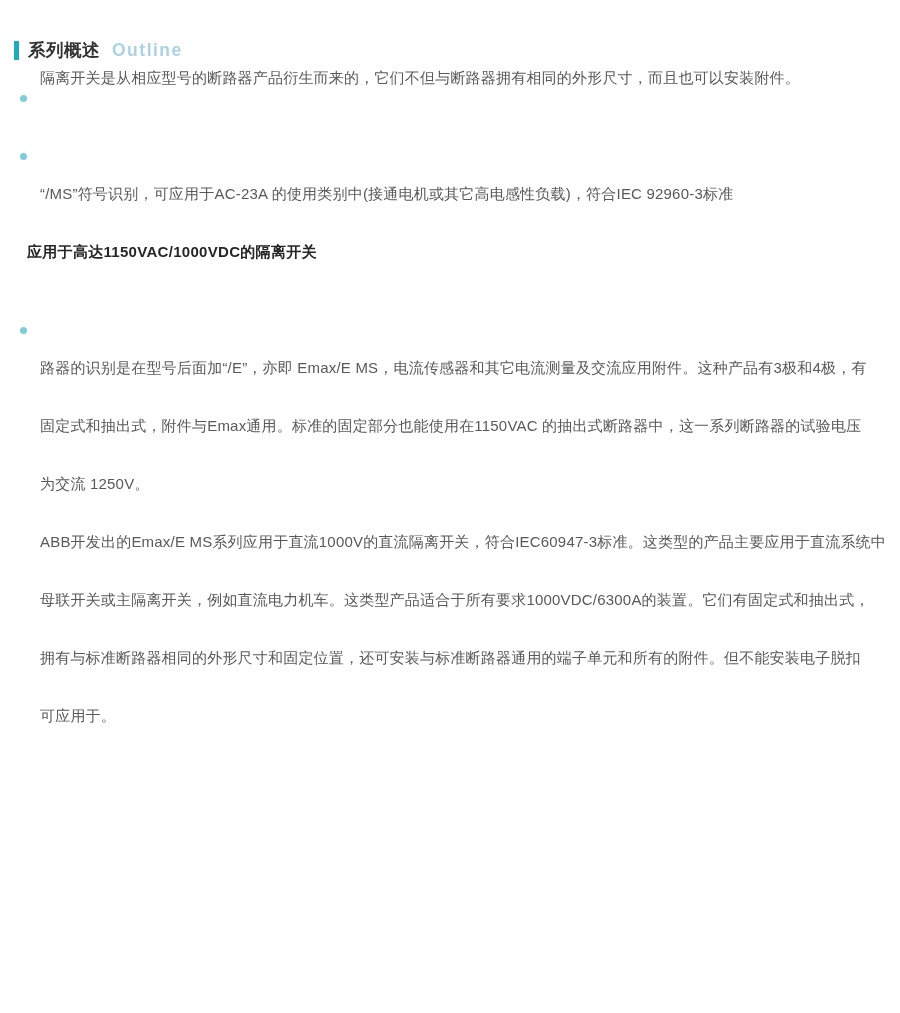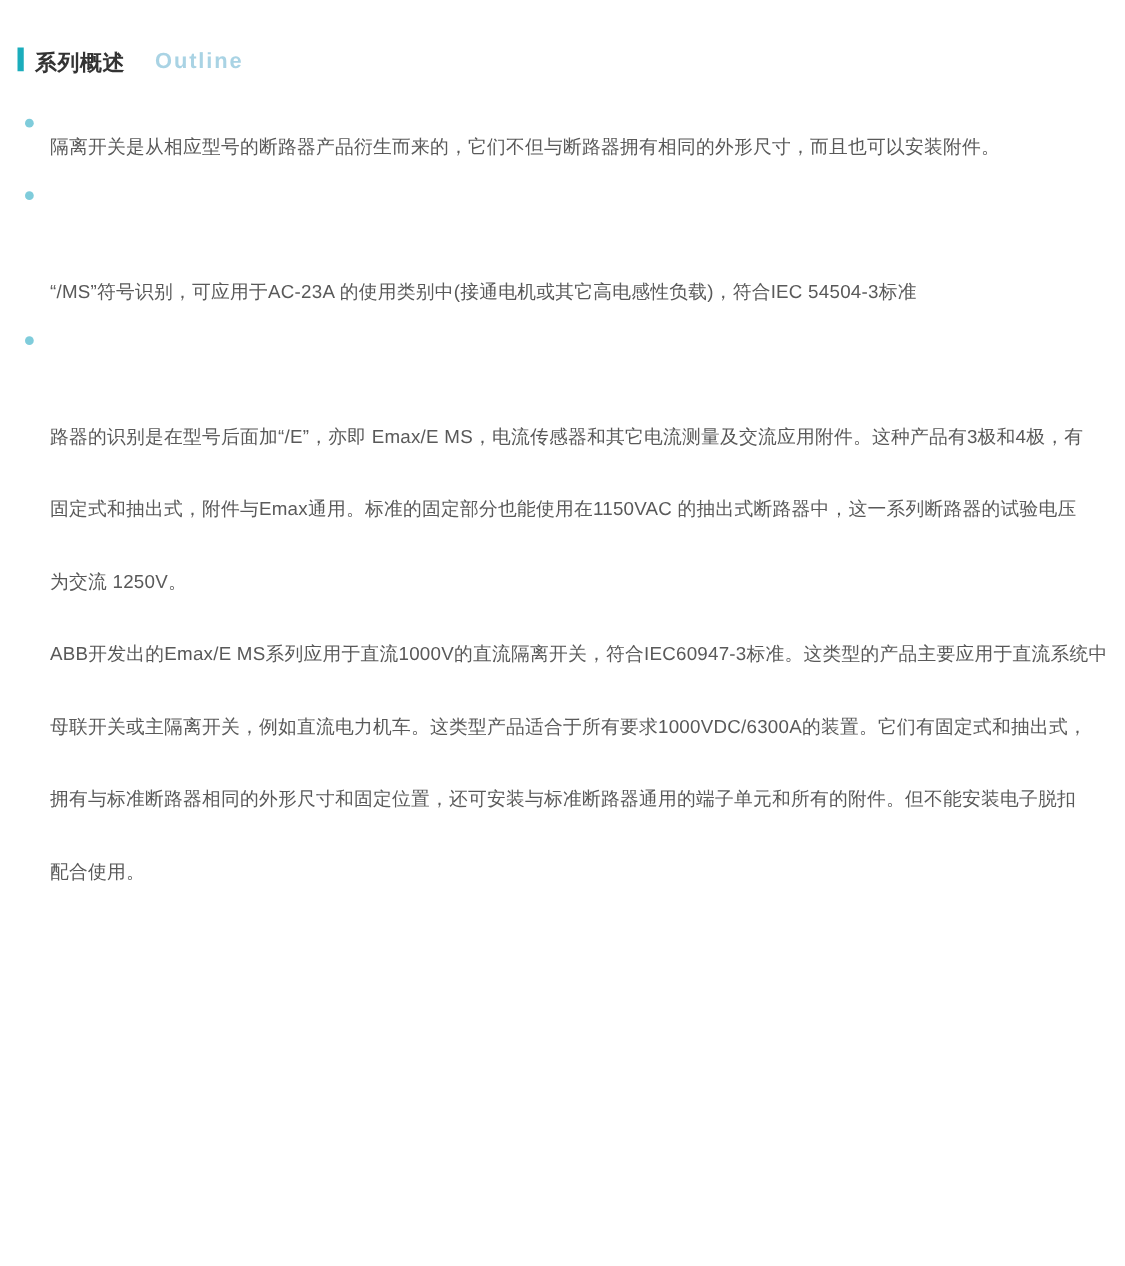--- a/index.html
+++ b/index.html
@@ -13,39 +13,39 @@
   }
   *{box-sizing:border-box;}
   html,body{margin:0;padding:0;}
   body{
     width:900px;height:1013px;
     background:var(--bg);
     font-family:"Liberation Sans","DejaVu Sans",sans-serif;
     overflow:hidden;
   }
   .doc-header{
-    display:flex;align-items:flex-start;
+    display:flex;align-items:center;
     margin:38px 0 0 14px;height:24px;
   }
   .accent-bar{
     width:5px;height:19px;background:var(--accent);
     margin-right:9px;flex:0 0 auto;
   }
   .title-zh{
     font-size:17.5px;color:var(--title-zh);
     font-weight:600;letter-spacing:0.5px;
   }
   .title-en{
     font-size:17.5px;color:var(--title-en);
-    font-weight:600;margin-left:24px;letter-spacing:1.5px;
+    font-weight:600;margin-left:12px;letter-spacing:1.5px;
   }
   .content{margin-top:7px;}
   .line{
     position:relative;height:58px;
-    display:flex;align-items:flex-end;
+    display:flex;align-items:flex-start;
     font-size:15px;color:var(--text);
     padding-left:40px;padding-right:32px;
     white-space:nowrap;
     letter-spacing:0.2px;
   }
   .line .dot{
     position:absolute;left:20px;top:50%;
     width:7px;height:7px;margin-top:-3.5px;
     border-radius:50%;background:var(--bullet);
   }
@@ -66,21 +66,24 @@
 
 <div class="content">
     <div class="line bullet">
     <span class="dot"></span>
     <span>隔离开关是从相应型号的断路器产品衍生而来的，它们不但与断路器拥有相同的外形尺寸，而且也可以安装附件。</span>
   </div>
     <div class="line bullet">
     <span class="dot"></span>
   </div>
     <div class="line cont">
-    <span>“/MS”符号识别，可应用于AC-23A 的使用类别中(接通电机或其它高电感性负载)，符合IEC 54504-3标准</span>
+    <span>“/MS”符号识别，可应用于AC-23A 的使用类别中(接通电机或其它高电感性负载)，符合IEC 92960-3标准</span>
+  </div>
+    <div class="line heading">
+    <span>应用于高达1150VAC/1000VDC的隔离开关</span>
   </div>
     <div class="line bullet">
     <span class="dot"></span>
   </div>
     <div class="line cont">
     <span>路器的识别是在型号后面加“/E”，亦即 Emax/E MS，电流传感器和其它电流测量及交流应用附件。这种产品有3极和4极，有</span>
   </div>
     <div class="line cont">
     <span>固定式和抽出式，附件与Emax通用。标准的固定部分也能使用在1150VAC 的抽出式断路器中，这一系列断路器的试验电压</span>
   </div>
@@ -90,15 +93,15 @@
     <div class="line cont">
     <span>ABB开发出的Emax/E MS系列应用于直流1000V的直流隔离开关，符合IEC60947-3标准。这类型的产品主要应用于直流系统中</span>
   </div>
     <div class="line cont">
     <span>母联开关或主隔离开关，例如直流电力机车。这类型产品适合于所有要求1000VDC/6300A的装置。它们有固定式和抽出式，</span>
   </div>
     <div class="line cont">
     <span>拥有与标准断路器相同的外形尺寸和固定位置，还可安装与标准断路器通用的端子单元和所有的附件。但不能安装电子脱扣</span>
   </div>
     <div class="line cont">
-    <span>配合使用。</span>
+    <span>可应用于。</span>
   </div>
   </div>
 
 </body></html>

